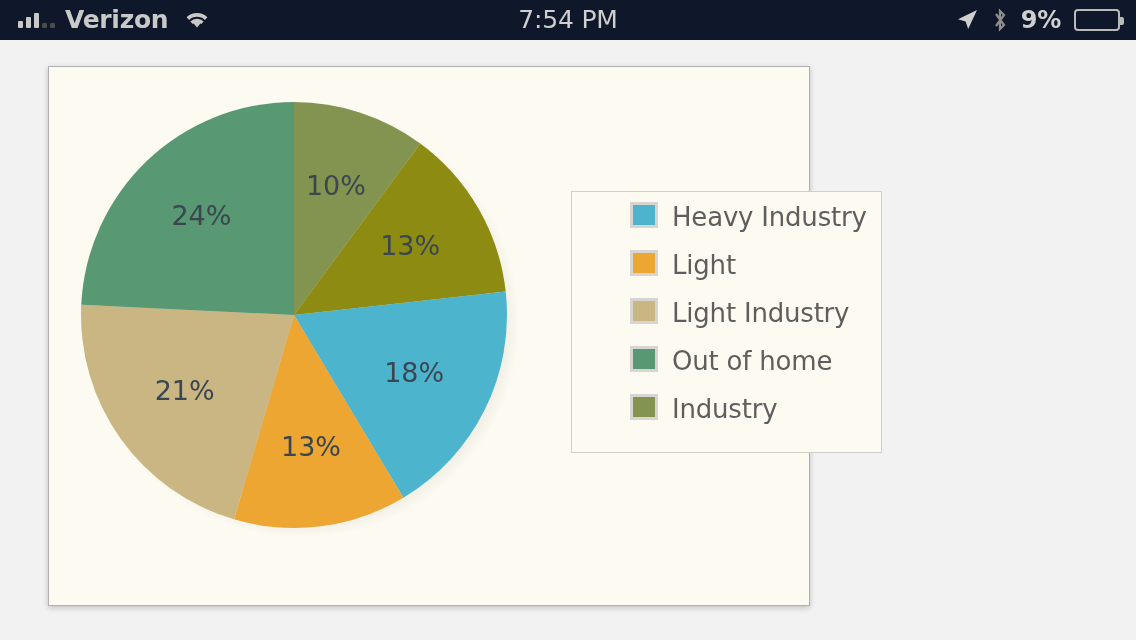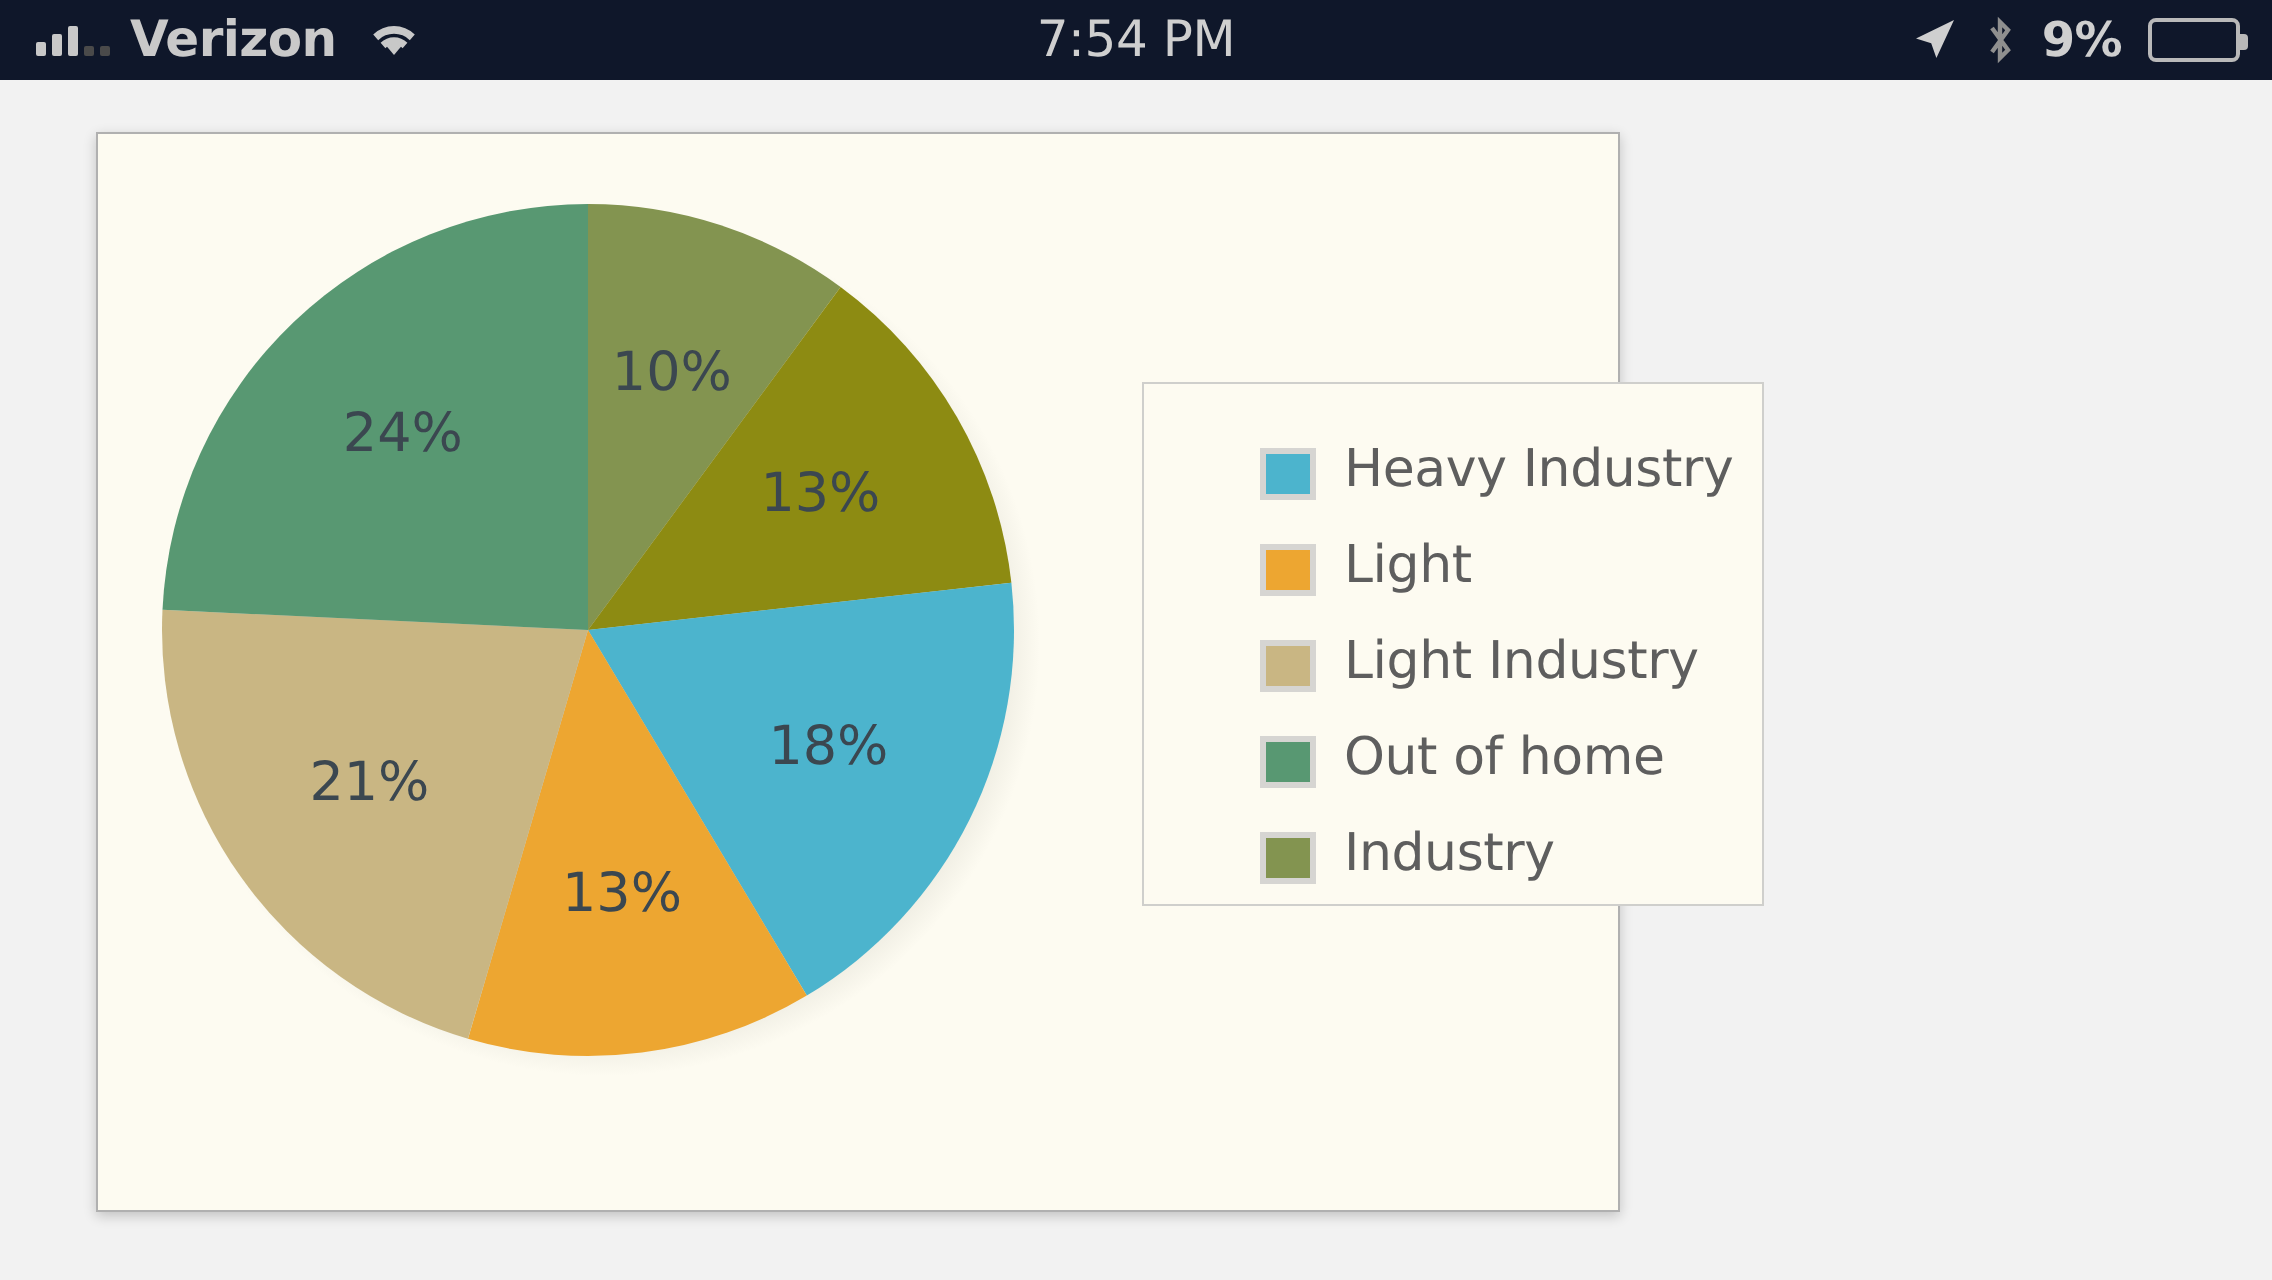--- a/index.html
+++ b/index.html
@@ -69,21 +69,21 @@
   .pie-wrap { position:absolute; left:10px; top:8px; width:470px; height:470px;text-decoration:underline; }
 
   
   .legend {
     position:absolute; left:522px; top:124px;
     background:#fdfbf1;
     border:1px solid #cfcfcc;
     padding:10px 14px 10px 10px;
   }
   .legend-row {
-    display:flex; align-items:flex-end;
+    display:flex; align-items:flex-start;
     height:48px;
     padding-left:48px;
   }
   .swatch {
     width:28px; height:26px;
     border:3px solid #d6d5d2;
     flex:0 0 auto;
   }
   .legend-label {
     margin-left:14px;

